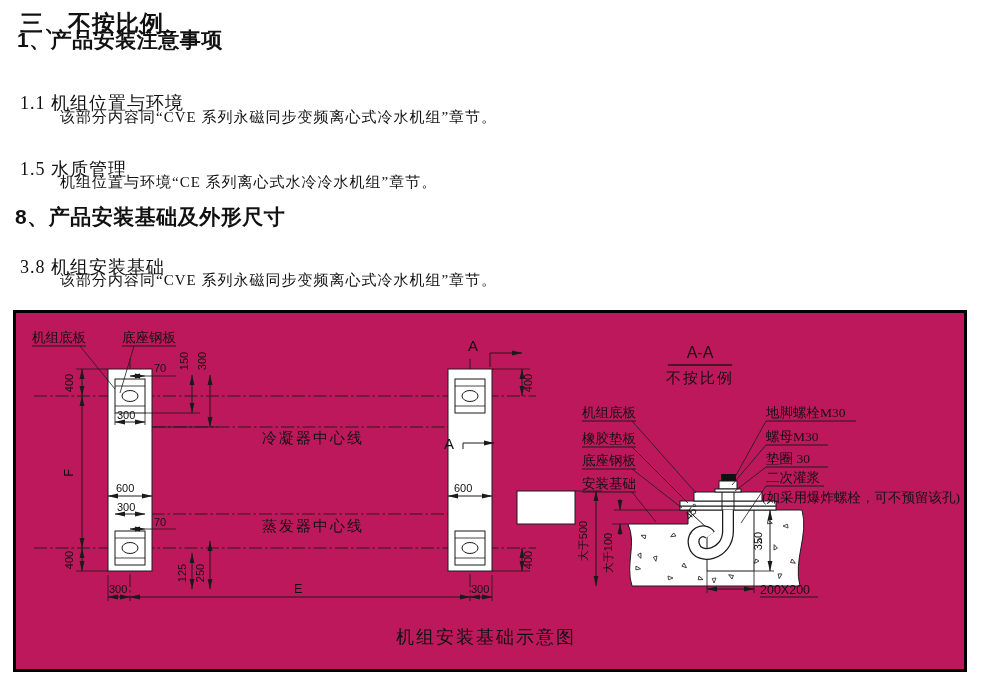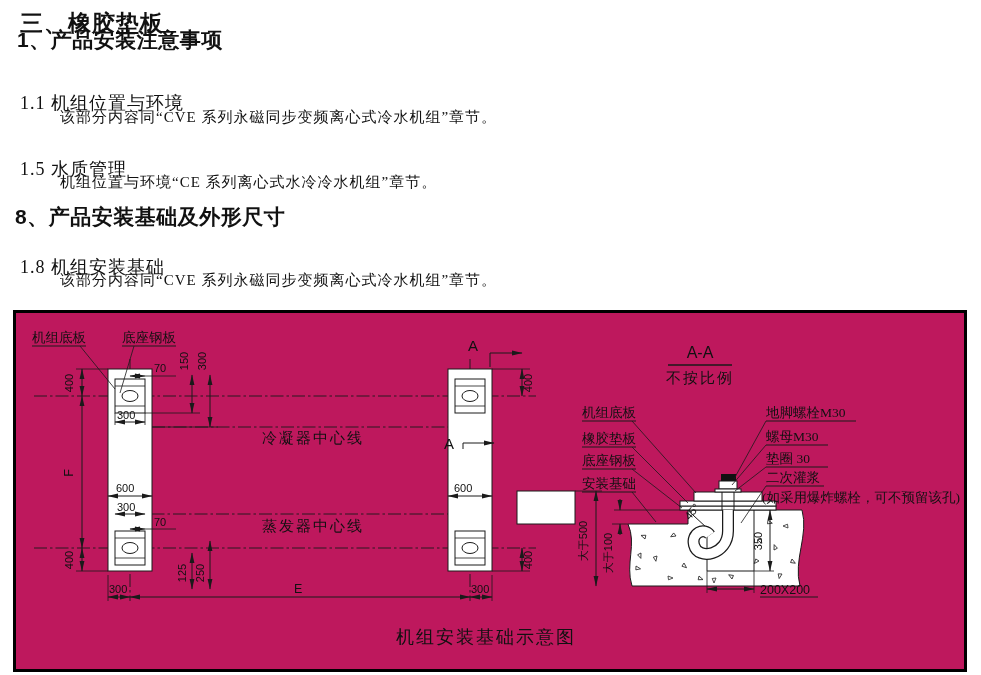--- a/index.html
+++ b/index.html
@@ -20,28 +20,28 @@
   .spk{fill:none;stroke:#2a2a2a;stroke-width:0.8;}
   text.d{font-family:"Liberation Sans",sans-serif;font-size:11px;fill:#111;}
   text.d2{font-family:"Liberation Sans",sans-serif;font-size:12.5px;fill:#111;}
   text.lb{font-family:"Liberation Serif",serif;font-size:13.5px;fill:#111;}
   text.tt{font-family:"Liberation Sans",sans-serif;font-size:15px;fill:#111;}
   text.cap{font-family:"Liberation Serif",serif;font-size:18px;fill:#111;letter-spacing:2px;}
 </style>
 </head>
 <body>
 
-<div class="abs h1" style="left:20px;top:8px;">三、橡胶垫板</div>
+<div class="abs h1" style="left:20px;top:8px;">三、不按比例</div>
 <div class="abs h2" style="left:17px;top:26px;">1、产品安装注意事项</div>
 <div class="abs sub" style="left:20px;top:76px;">1.1 机组位置与环境</div>
 <div class="abs bodytext" style="left:60px;top:108px;">该部分内容同“CVE 系列永磁同步变频离心式冷水机组”章节。</div>
 <div class="abs sub" style="left:20px;top:142px;">1.5 水质管理</div>
 <div class="abs bodytext" style="left:60px;top:173px;">机组位置与环境“CE 系列离心式水冷冷水机组”章节。</div>
 <div class="abs h2" style="left:15px;top:203px;">8、产品安装基础及外形尺寸</div>
-<div class="abs sub" style="left:20px;top:240px;">1.8 机组安装基础</div>
+<div class="abs sub" style="left:20px;top:240px;">3.8 机组安装基础</div>
 <div class="abs bodytext" style="left:60px;top:271px;">该部分内容同“CVE 系列永磁同步变频离心式冷水机组”章节。</div>
 
 <div class="figbox">
 <svg width="948" height="356" viewBox="0 0 948 356">
   <defs>
     <marker id="ma" viewBox="0 0 10 6" refX="9.5" refY="3" markerWidth="11" markerHeight="6.6" orient="auto-start-reverse">
       <path d="M0,0.7 L10,3 L0,5.3 Z" fill="#1a1a1a"></path>
     </marker>
   </defs>
 

